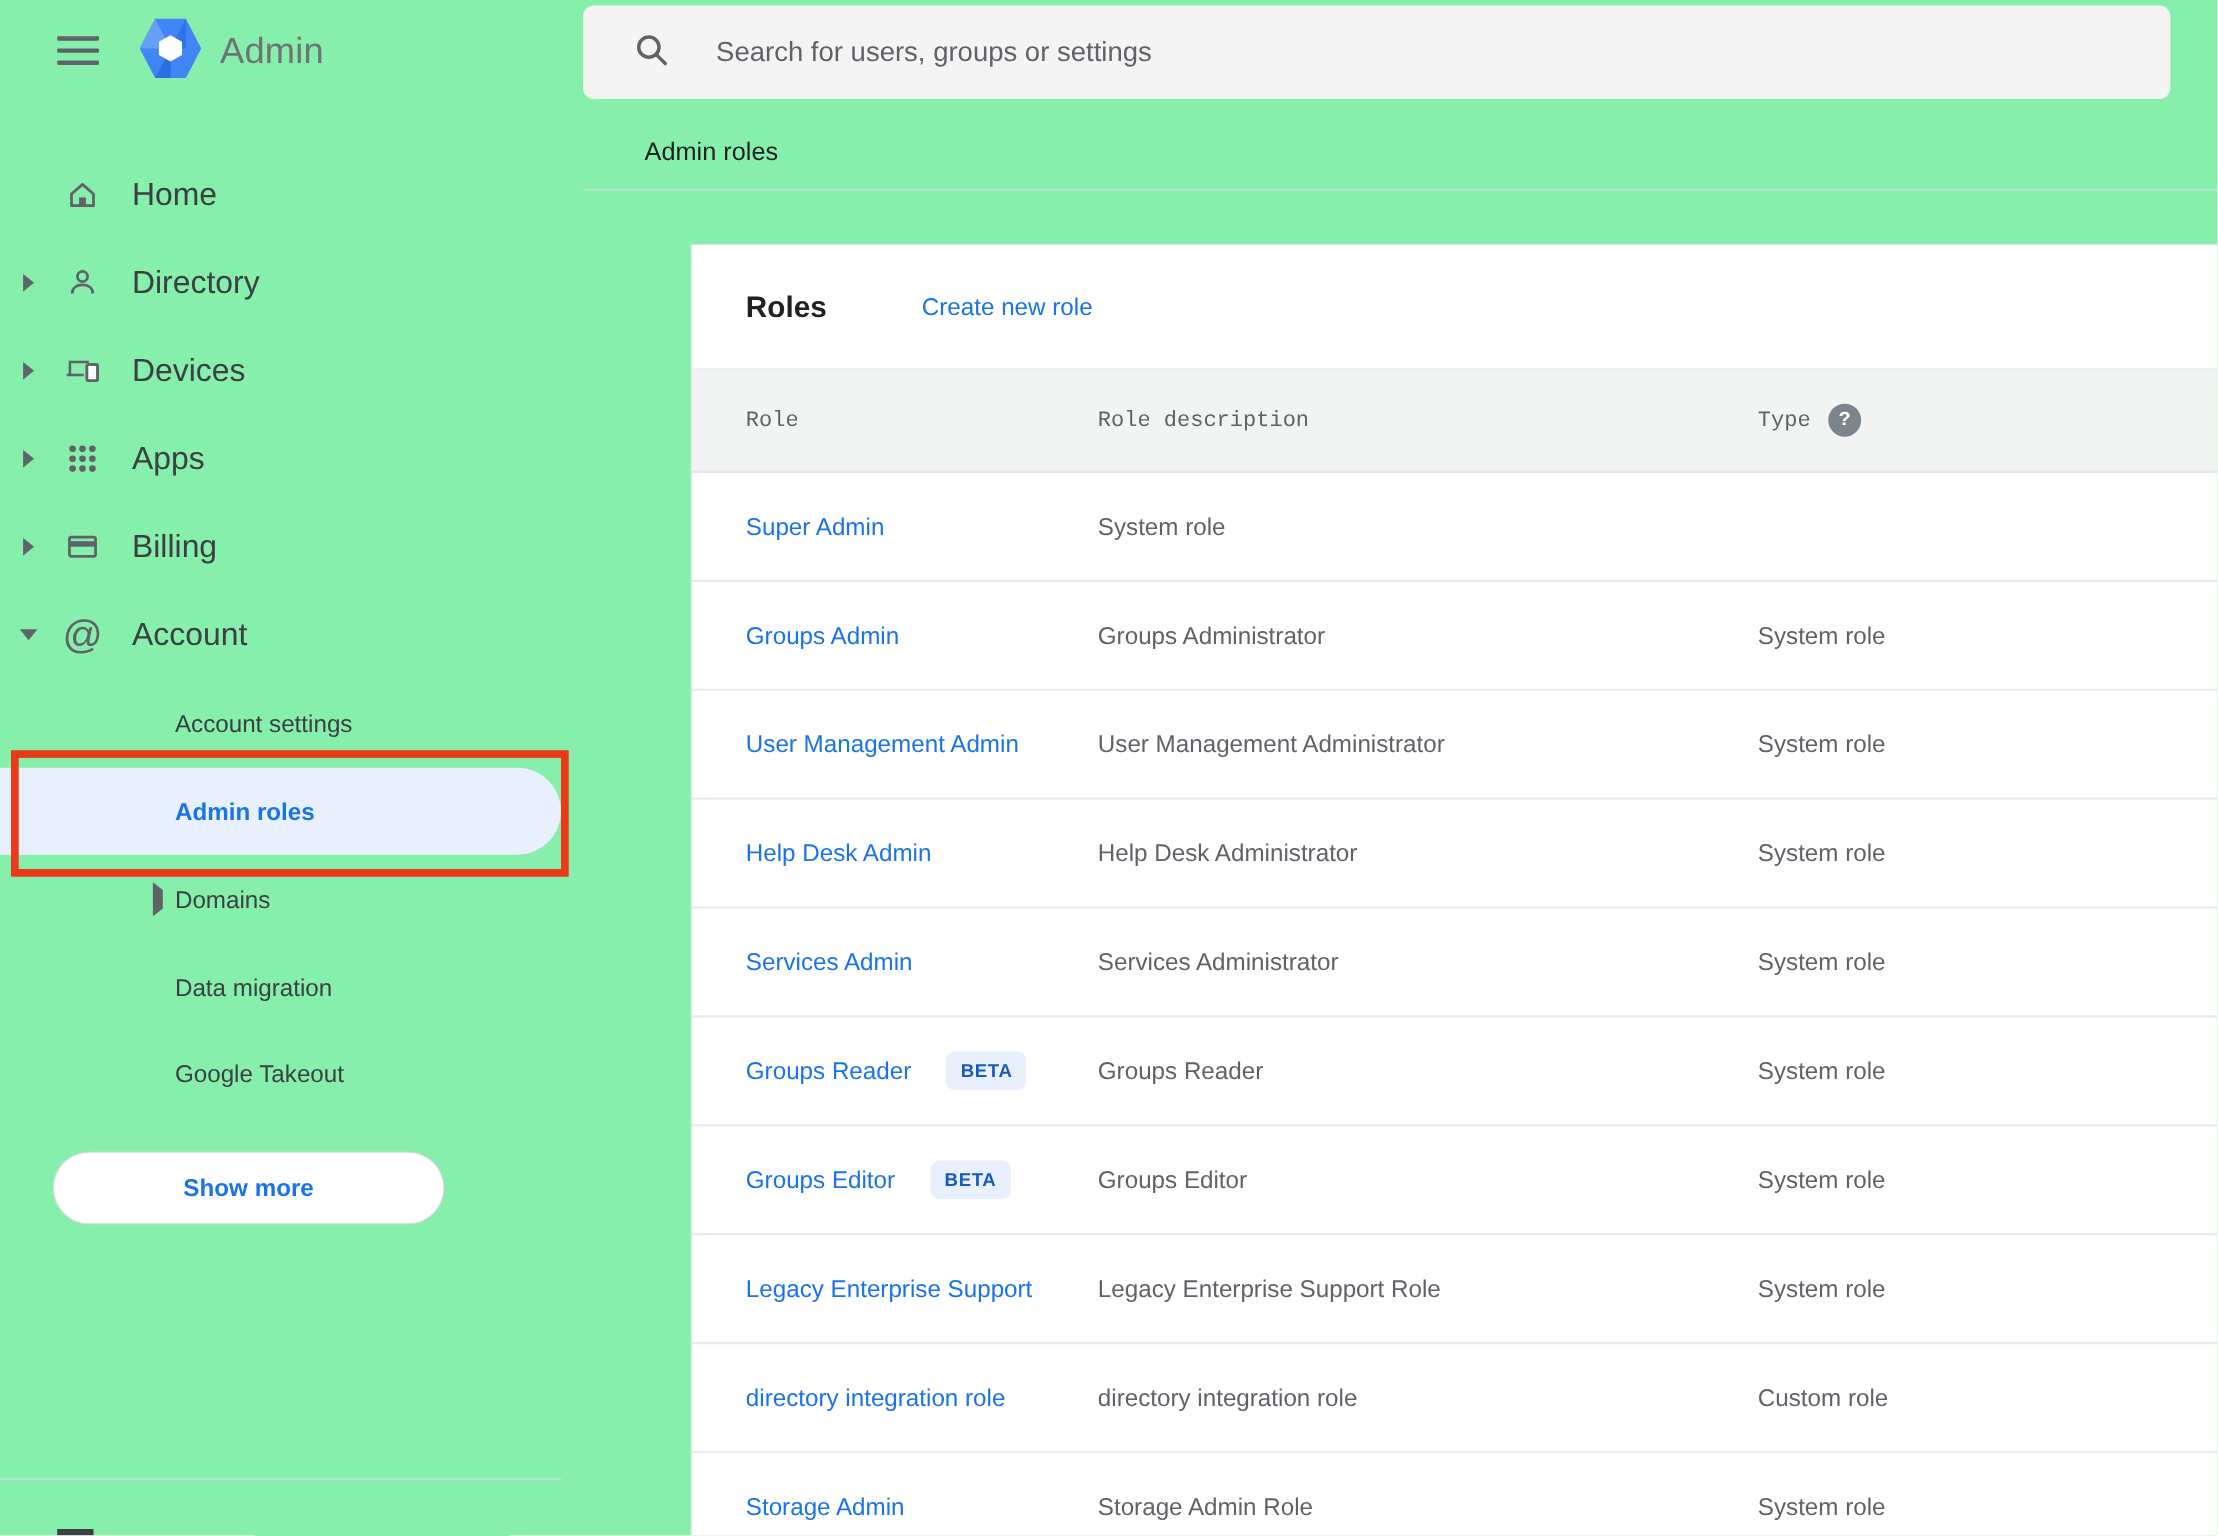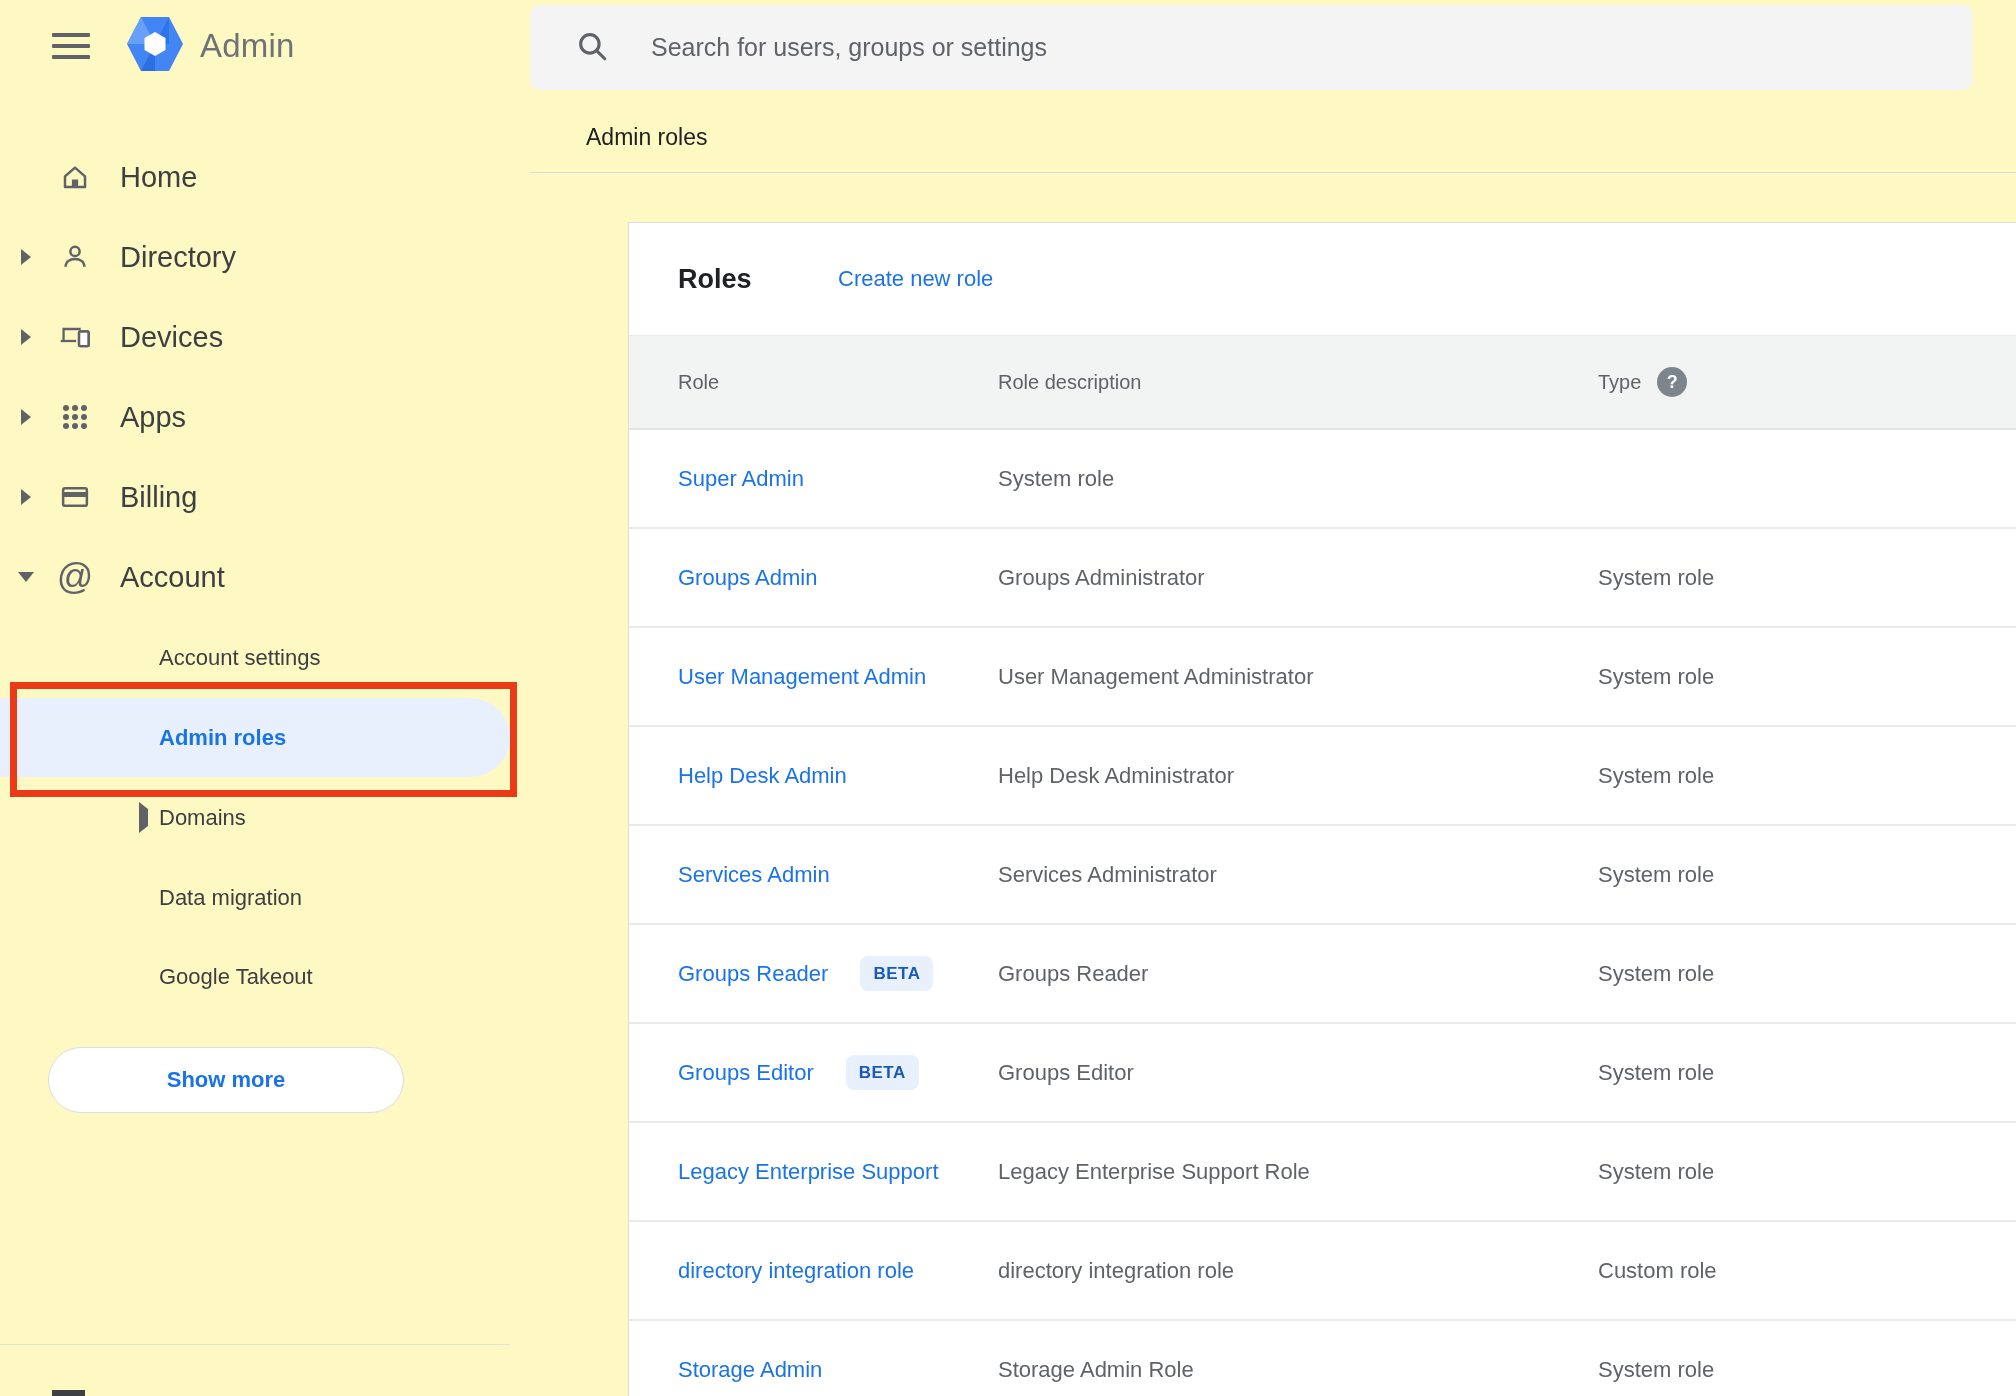--- a/index.html
+++ b/index.html
@@ -1,17 +1,17 @@
 <!DOCTYPE html>
 <html><head>
 <meta charset="utf-8">
 <style>
   html,body{margin:0;padding:0;background:#fff;}
   *{box-sizing:border-box;}
-  .screen{position:relative;width:2016px;height:1396px;background:#fef9c3;overflow:hidden;
+  .screen{position:relative;width:2016px;height:1396px;background:#86efac;overflow:hidden;
           font-family:"Liberation Sans", sans-serif;color:#202124;}
 
   
   .hamburger{position:absolute;left:52px;top:33px;width:38px;height:28px;cursor:pointer;}
   .hamburger span{position:absolute;left:0;width:38px;height:4px;background:#5f6368;border-radius:1px;}
   .hamburger span:nth-child(1){top:0;}
   .hamburger span:nth-child(2){top:11px;}
   .hamburger span:nth-child(3){top:22px;}
 
   .logo-wrap{position:absolute;left:127px;top:16px;height:60px;display:flex;align-items:center;gap:17px;}
@@ -53,21 +53,21 @@
   .bottom-fragment{position:absolute;left:52px;top:1390px;width:33px;height:6px;background:#3c4043;}
 
   
   .card{position:absolute;left:628px;top:222px;width:1388px;height:1300px;background:#fff;
         border-left:1px solid #dadce0;border-top:1px solid #dadce0;}
   .card-head{position:relative;height:112px;display:flex;align-items:center;}
   .card-title{position:absolute;left:49px;font-size:27px;font-weight:bold;color:#202124;}
   .create-link{position:absolute;left:209px;font-size:22px;color:#1a73e8;text-decoration:none;cursor:pointer;}
 
   .thead{height:95px;background:#f2f3f3;border-top:1px solid #e8eaed;border-bottom:2px solid #e3e4e6;
-         display:flex;align-items:center;font-size:20px;color:#5f6368;}
+         display:flex;align-items:center;font-size:20px;color:#5f6368;font-family:Liberation Mono, monospace;}
   .c-role{width:369px;padding-left:49px;flex:none;}
   .c-desc{width:600px;flex:none;}
   .c-type{flex:1;display:flex;align-items:center;gap:16px;}
   .help-circle{width:30px;height:30px;border-radius:50%;background:#7d858c;color:#fff;display:flex;
                align-items:center;justify-content:center;font-size:18px;font-weight:bold;cursor:pointer;}
 
   .trow{height:99px;border-bottom:2px solid #e8eaed;display:flex;align-items:center;font-size:22px;}
   .trow .c-role{display:flex;align-items:center;}
   .role-link{color:#1a73e8;text-decoration:none;cursor:pointer;white-space:nowrap;}
   .c-desc,.c-type{color:#5f6368;}

